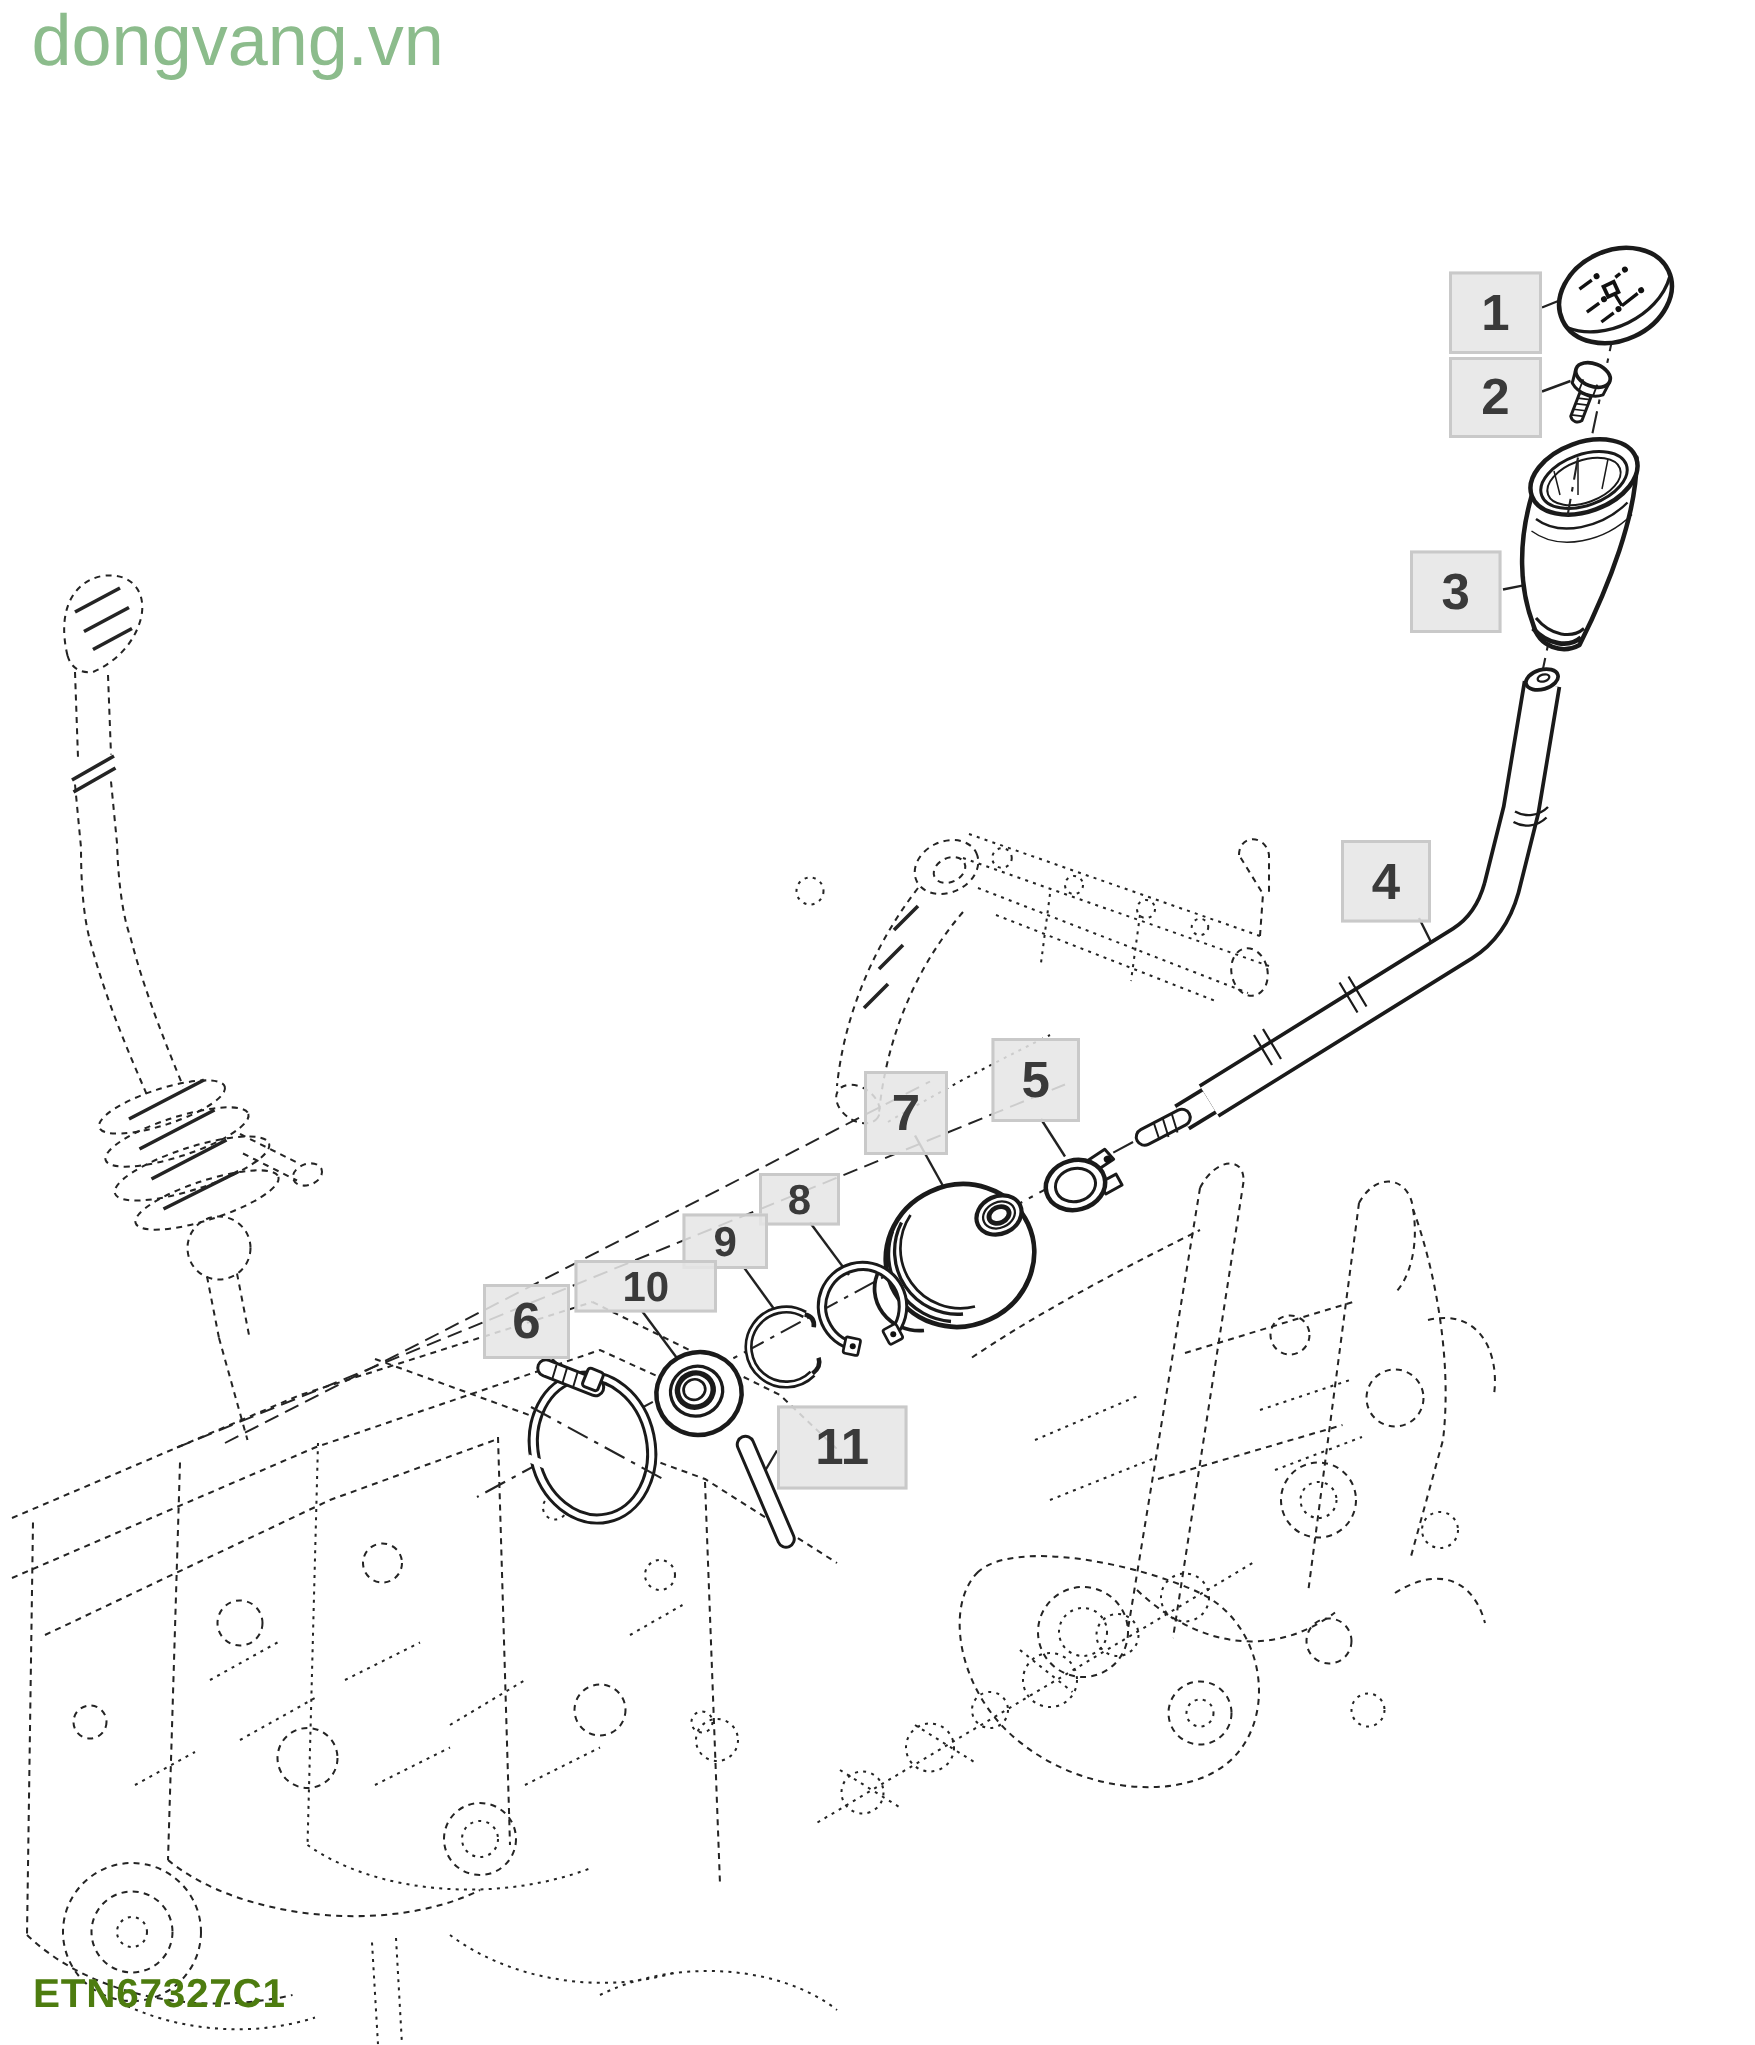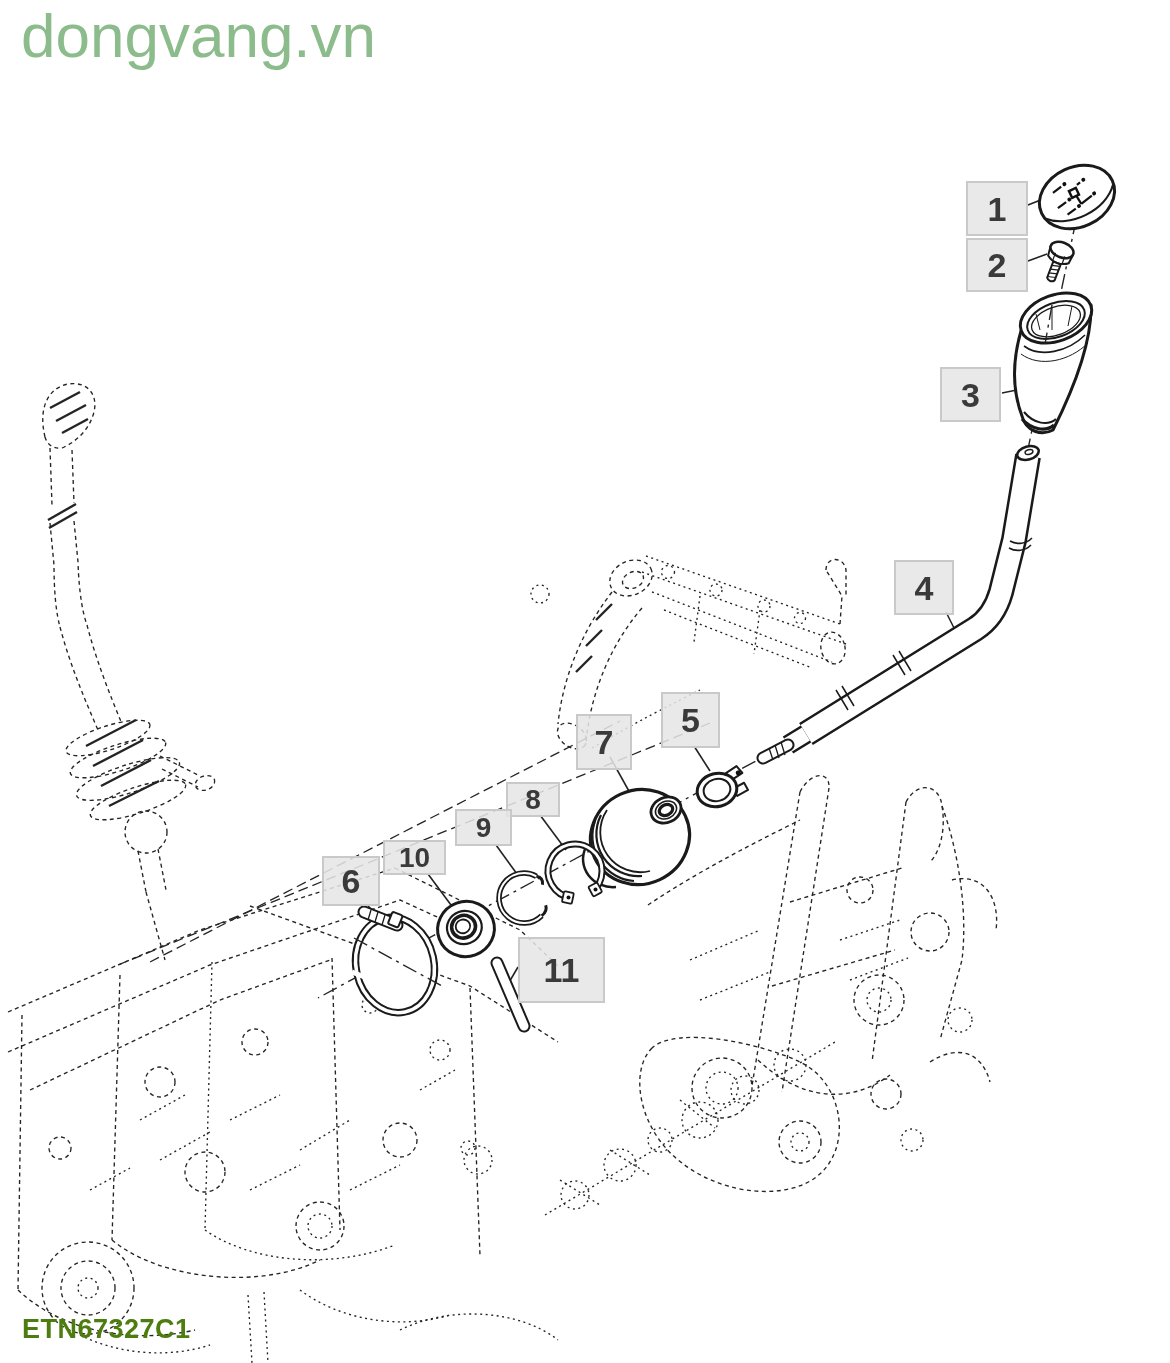--- a/index.html
+++ b/index.html
@@ -3,21 +3,21 @@
 <meta charset="utf-8">
 <style>
   html,body { margin:0; padding:0; background:#ffffff; }
   .stage {
     position:relative; width:1170px; height:1363px; background:#ffffff;
     overflow:hidden; font-family:"Liberation Sans", sans-serif;
   }
   .stage > svg { position:absolute; left:0; top:0; z-index:1; }
   .watermark {
     position:absolute; left:21px; top:0px; z-index:0;
-    font-size:62px; font-weight:400; letter-spacing:0px;
+    font-size:48px; font-weight:400; letter-spacing:0px;
     color:#8cbc8c; line-height:1.15; user-select:none;
   }
   .figure-code {
     position:absolute; left:22px; top:1314px; z-index:2;
     font-size:27px; font-weight:bold; color:#4d7c0f; letter-spacing:0.5px;
   }
   .callout {
     position:absolute; z-index:2; box-sizing:border-box;
     background:rgba(230,230,230,0.87); border:2px solid #c9c9c9;
     display:flex; align-items:center; justify-content:center;
@@ -314,25 +314,25 @@
     </div>
   <div class="callout" style="left:576px; top:714px; width:56px; height:56px;">
       <span>7</span>
     </div>
   <div class="callout sm" style="left:506px; top:782px; width:54px; height:35px;">
       <span>8</span>
     </div>
   <div class="callout sm" style="left:455px; top:809px; width:57px; height:37px;">
       <span>9</span>
     </div>
-  <div class="callout sm" style="left:383px; top:840px; width:63px; height:35px;">
+  <div class="callout sm" style="left:383px; top:840px; width:95px; height:35px;">
       <span>10</span>
     </div>
   <div class="callout" style="left:322px; top:856px; width:58px; height:50px;">
       <span>6</span>
     </div>
-  <div class="callout" style="left:518px; top:937px; width:87px; height:66px;">
+  <div class="callout" style="left:518px; top:937px; width:87px; height:56px;">
       <span>11</span>
     </div>
 
   <div class="figure-code">ETN67327C1</div>
 
 </div>
 
 </body></html>

